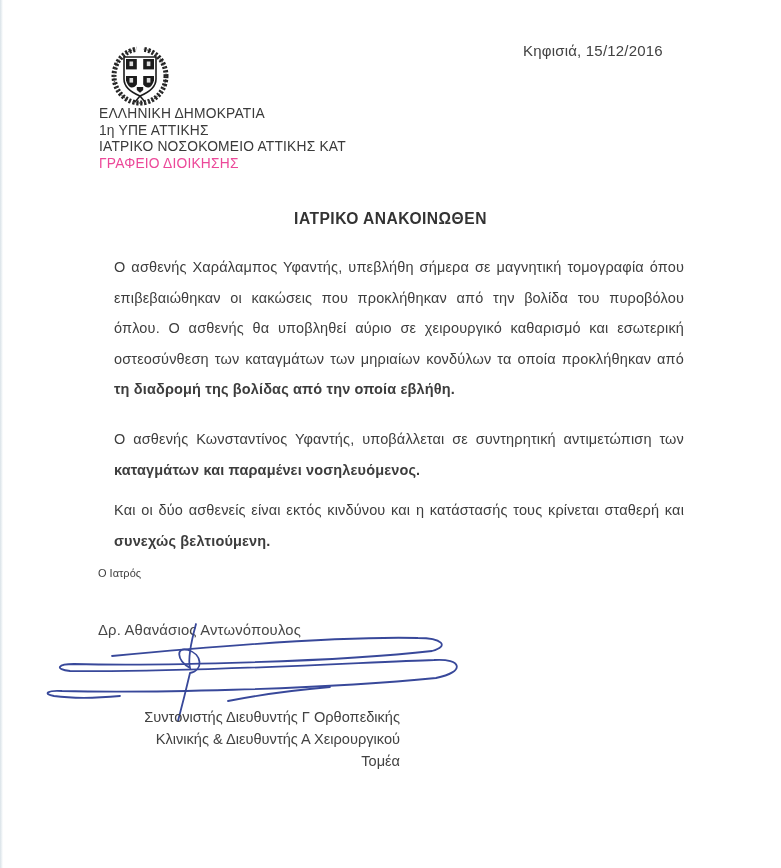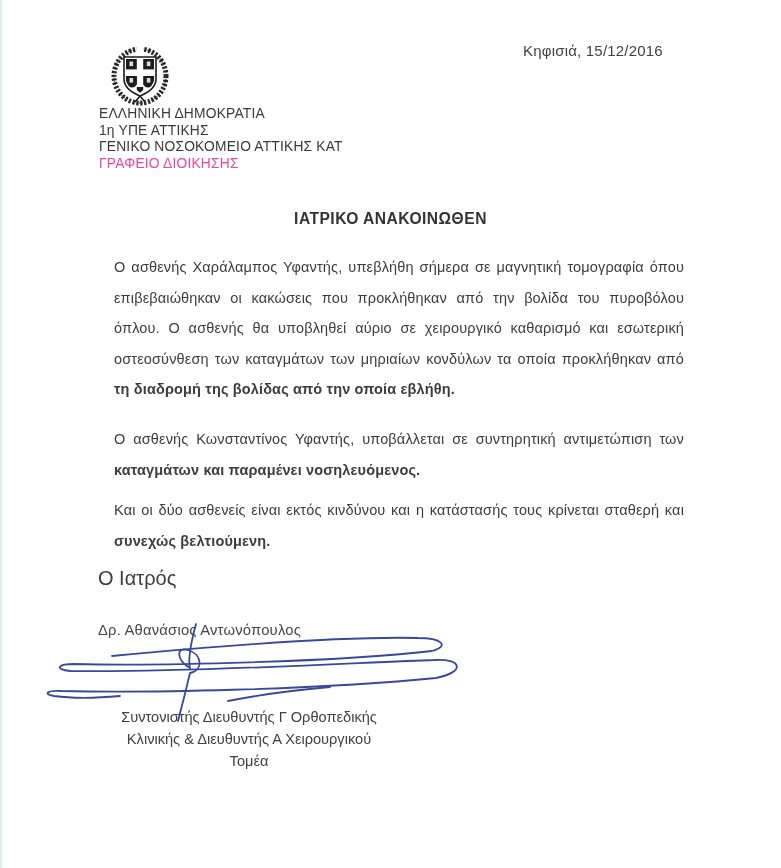--- a/index.html
+++ b/index.html
@@ -40,30 +40,30 @@
     position:absolute;left:98px;width:586px;
     font-size:14.5px;line-height:30.6px;letter-spacing:.15px;color:#3d3d3d;
   }
   .para .jline{text-align:justify;text-align-last:justify;margin-left:16px;}
   .para .jline.last{text-align:left;text-align-last:left;font-weight:bold;}
   .p1{top:252px;}
   .p2{top:424px;}
   .p3{top:495px;}
   .closing{
     position:absolute;left:98px;top:567px;
-    font-size:20px;color:#3d3d3d;text-align:center;
+    font-size:11px;color:#3d3d3d;text-align:center;
   }
   .signatory-name{
     position:absolute;left:98px;top:622px;
     font-size:14.8px;color:#474747;letter-spacing:.2px;
   }
   .signature{position:absolute;left:38px;top:616px;width:440px;height:116px;}
   .signatory-titles{
     position:absolute;left:98px;top:706px;width:302px;
-    text-align:center;font-size:14.6px;line-height:22px;color:#424242;
+    text-align:right;font-size:14.6px;line-height:22px;color:#424242;
   }
 </style>
 </head>
 <body>
 
 <div class="page">
   <div class="scan-edge"></div>
 
   <svg class="emblem" viewBox="0 0 60 62" xmlns="http://www.w3.org/2000/svg" aria-hidden="true">
     <ellipse cx="30" cy="30" rx="26" ry="27" fill="none" stroke="#232323" stroke-width="5" stroke-dasharray="2.2 1.7"></ellipse>
@@ -84,21 +84,21 @@
       <rect x="19.5" y="15.5" width="3.6" height="4.6" opacity=".85"></rect>
       <rect x="36.8" y="15.5" width="3.6" height="4.6" opacity=".85"></rect>
       <rect x="19.5" y="32" width="3.6" height="4.6" opacity=".85"></rect>
       <rect x="36.8" y="32" width="3.6" height="4.6" opacity=".85"></rect>
     </g>
   </svg>
 
   <div class="org-block">
     <div>ΕΛΛΗΝΙΚΗ ΔΗΜΟΚΡΑΤΙΑ</div>
     <div>1η ΥΠΕ ΑΤΤΙΚΗΣ</div>
-    <div>ΓΕΝΙΚΟ ΝΟΣΟΚΟΜΕΙΟ ΑΤΤΙΚΗΣ ΚΑΤ</div>
+    <div>ΙΑΤΡΙΚΟ ΝΟΣΟΚΟΜΕΙΟ ΑΤΤΙΚΗΣ ΚΑΤ</div>
     <div class="office">ΓΡΑΦΕΙΟ ΔΙΟΙΚΗΣΗΣ</div>
   </div>
 
   <div class="dateline">Κηφισιά, 15/12/2016</div>
 
   <div class="doc-title">ΙΑΤΡΙΚΟ ΑΝΑΚΟΙΝΩΘΕΝ</div>
 
   <div class="para p1">
       <div class="jline">Ο ασθενής Χαράλαμπος Υφαντής, υπεβλήθη σήμερα σε μαγνητική τομογραφία όπου</div>
       <div class="jline">επιβεβαιώθηκαν οι κακώσεις που προκλήθηκαν από την βολίδα του πυροβόλου</div>

